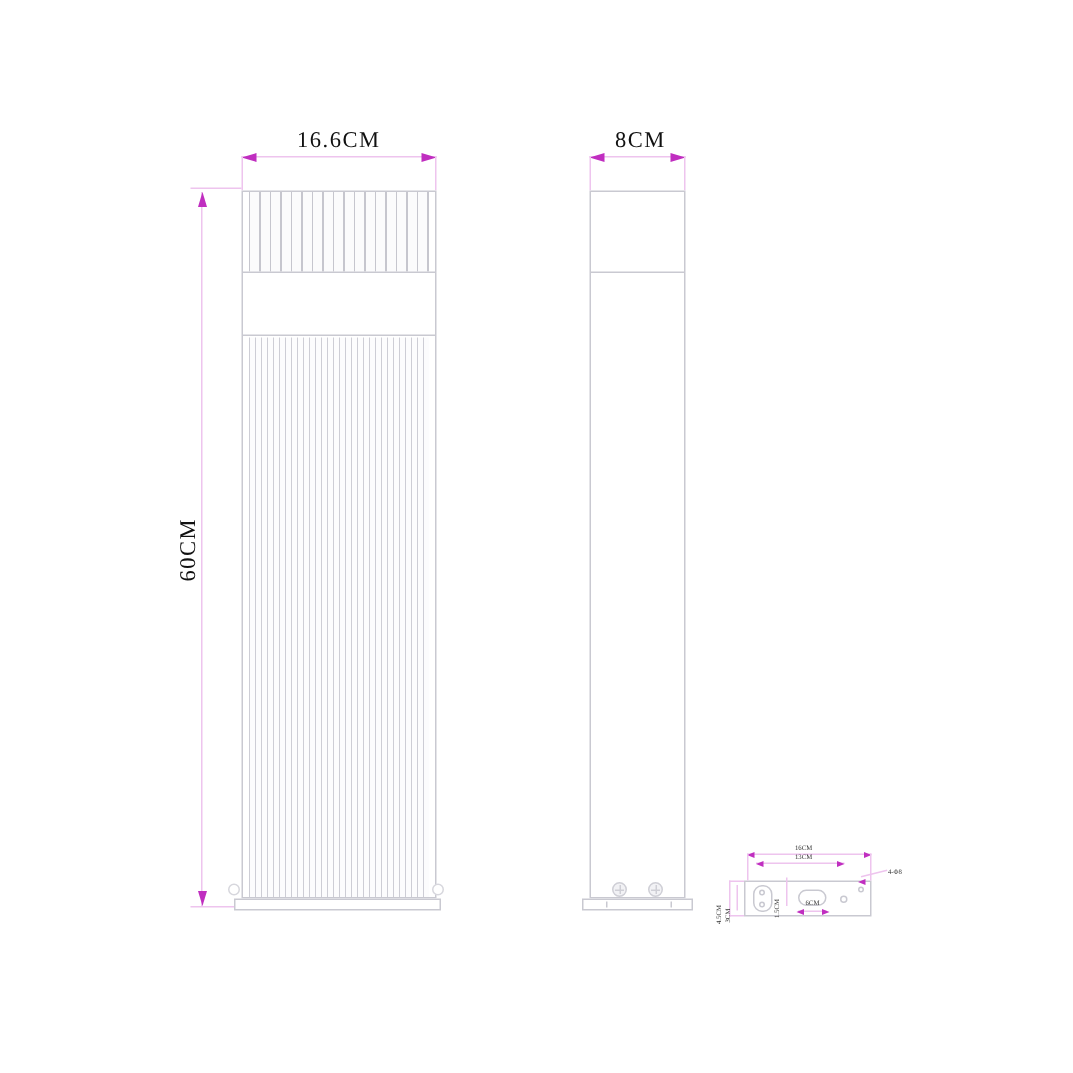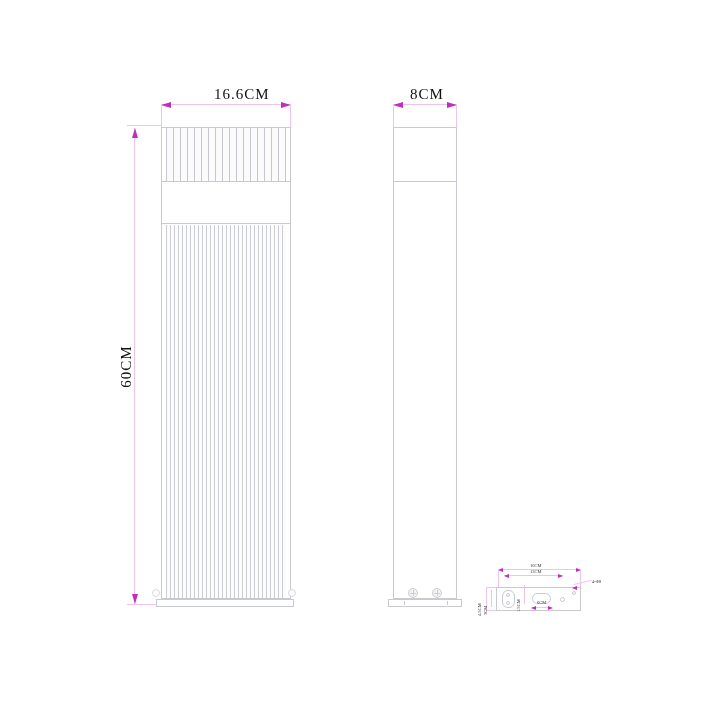--- a/index.html
+++ b/index.html
@@ -35,21 +35,21 @@
   .tlabel{position:absolute;color:#333;font-size:10px;white-space:nowrap;transform:scale(0.45);transform-origin:left top;}
   .tlabel.vert{transform:rotate(-90deg) scale(0.45);transform-origin:left bottom;}
 </style>
 </head>
 <body>
 
 <div id="canvas">
 
   <div>
 
-    <div class="dlabel" style="left:198px;top:86px;margin-left:16px;">16.6CM</div>
+    <div class="dlabel" style="left:198px;top:86px;">16.6CM</div>
     <div class="dline" style="left:161px;top:104px;width:130px;height:1px;"></div>
     <div class="arr left" style="left:161px;top:102px;"></div>
     <div class="arr right" style="left:281px;top:102px;"></div>
     <div class="dline" style="left:161px;top:104px;width:1px;height:23px;"></div>
     <div class="dline" style="left:290px;top:104px;width:1px;height:23px;"></div>
 
     <div class="dlabel vert" style="left:105px;top:358px;">60CM</div>
     <div class="dline" style="left:134px;top:128px;width:1px;height:476px;"></div>
     <div class="arr up" style="left:132px;top:128px;"></div>
     <div class="arr down" style="left:132px;top:594px;"></div>

